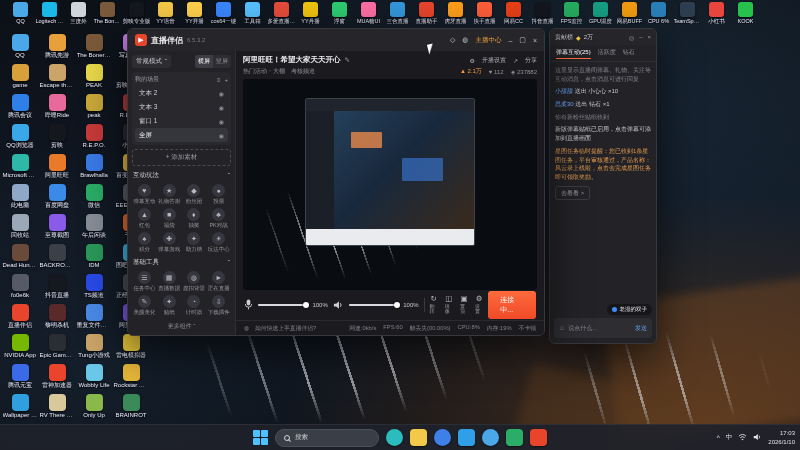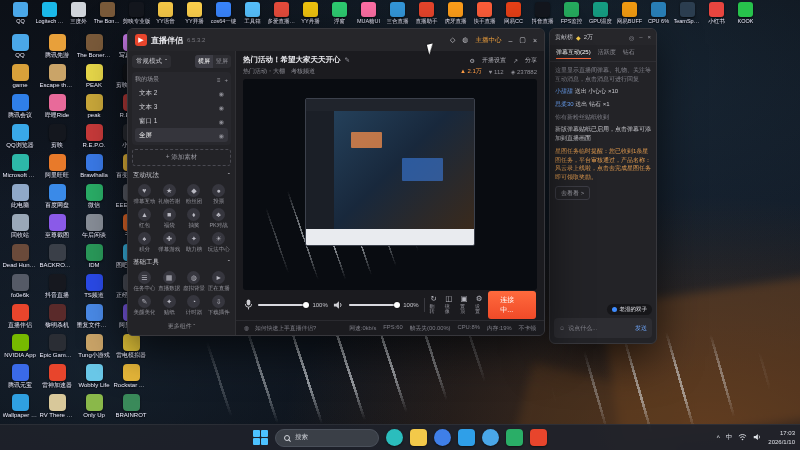--- a/index.html
+++ b/index.html
@@ -607,21 +607,21 @@
           </div>
         </div>
       <div class="more">
         <span>更多组件</span>
         <span>ˇ</span>
       </div>
     </aside>
 
     <div class="center">
       <div class="c-head">
-        <span class="stream-title">热门活动！希望大家天天开心</span>
+        <span class="stream-title">阿里旺旺！希望大家天天开心</span>
         <span class="c-ic">✎</span>
         <div class="c-right">
           <span>⚙</span>
           <span>开播设置</span>
           <span>↗</span>
           <span>分享</span>
         </div>
       </div>
       <div class="c-sub">
         <span>热门活动・大棚</span>

